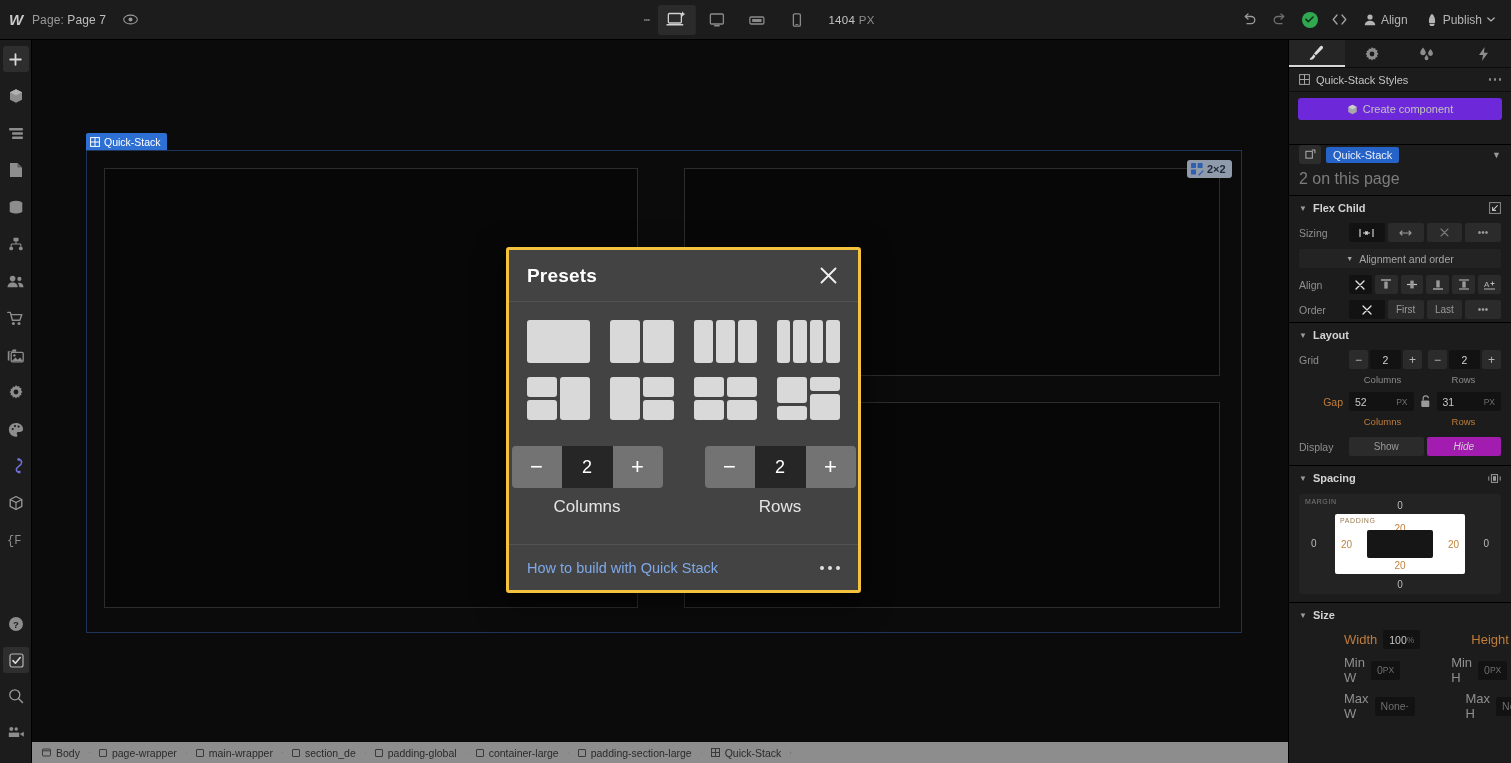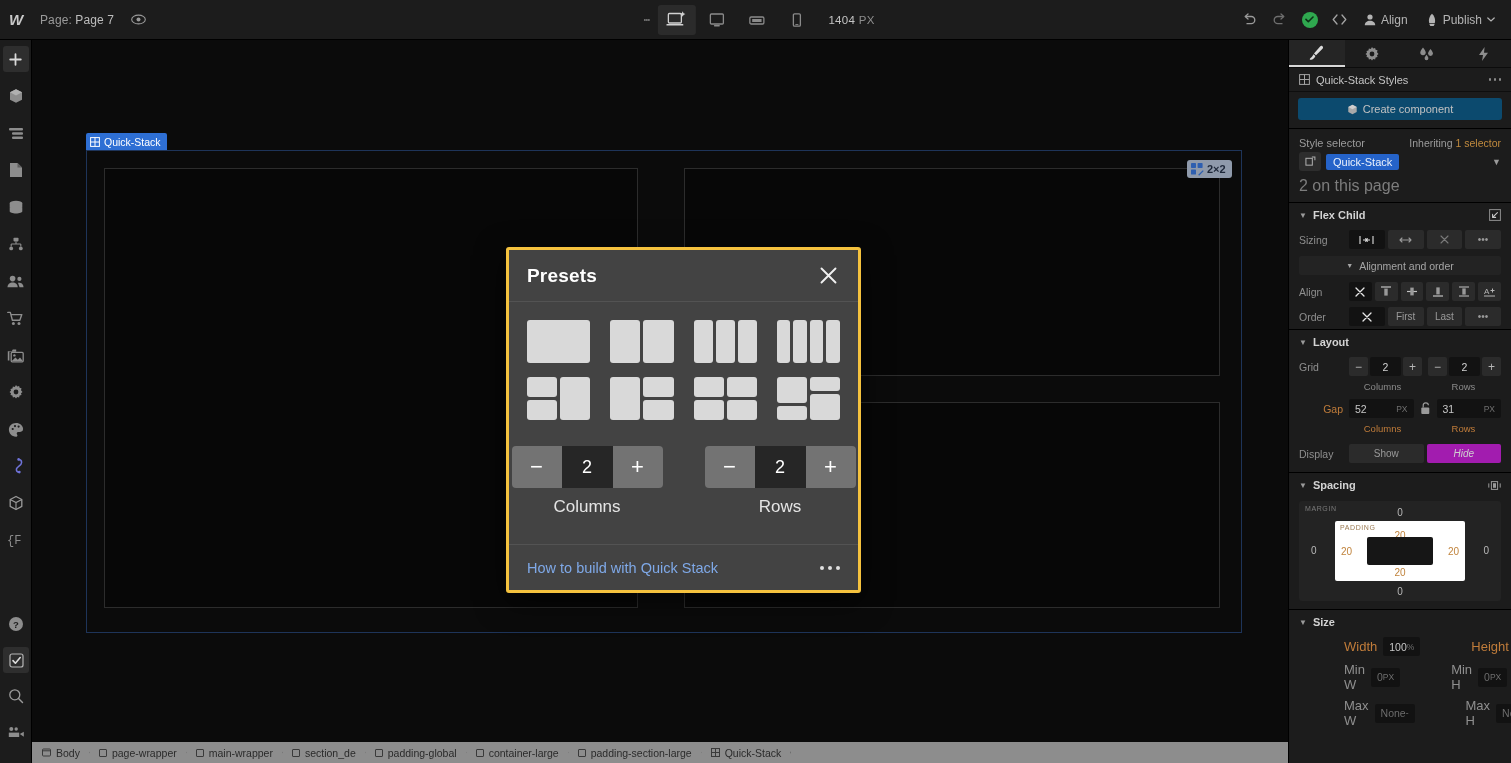--- a/index.html
+++ b/index.html
@@ -15,21 +15,21 @@
   
   #topbar {
     position: absolute; left: 0; top: 0; width: 1511px; height: 40px;
     background: #1c1c1c; border-bottom: 1px solid #000;
     display: flex; align-items: center;
   }
   #wf-logo {
     width: 32px; height: 40px; display: flex; align-items: center; justify-content: center;
     font-weight: bold; font-size: 15px; color: #c9c9c9; font-style: italic;
   }
-  .page-label { margin-left: 8px; font-size: 12px; color: #9a9a9a; letter-spacing: .1px; }
+  .page-label { font-size: 12px; color: #9a9a9a; letter-spacing: .1px; }
   .page-label b { font-weight: normal; color: #bdbdbd; }
   #eye-btn { margin-left: 14px; width: 22px; height: 22px; display:flex; align-items:center; justify-content:center; }
   #topbar-center {
     position: absolute; left: 50%; transform: translateX(-50%);
     display: flex; align-items: center; height: 40px;
   }
   .dots-v { width: 20px; height: 40px; display:flex; align-items:center; justify-content:center; }
   .dots-v span { display:block; width:2px; height:2px; background:#7a7a7a; border-radius:50%; margin:1.4px 0; }
   .bp {
     width: 38px; height: 30px; display:flex; align-items:center; justify-content:center;
@@ -128,21 +128,21 @@
   .ptab { flex:1; display:flex; align-items:center; justify-content:center; }
   .ptab.active { background: #252525; border-bottom: 2px solid #d8d8d8; }
   #panel-styles-row {
     height: 24px; display:flex; align-items:center; gap:6px; padding: 0 10px;
     border-bottom: 1px solid #0e0e0e;
   }
   #panel-styles-row .lbl { font-size: 11px; color: #c4c4c4; flex:1; }
   .hdots { display:flex; gap:2.5px; }
   .hdots span { width: 2.5px; height: 2.5px; background: #8a8a8a; border-radius:50%; }
   #create-comp {
-    margin: 6px 9px 8px 9px; height: 22px; background: #0c4a6e; border-radius: 3px;
+    margin: 6px 9px 24px 9px; height: 22px; background: #6d28d9; border-radius: 3px;
     display:flex; align-items:center; justify-content:center; gap:5px; font-size: 11px; color:#c2c2c2;
   }
   .sec-divider { height:1px; background:#000; margin: 0; }
   .sel-row { display:flex; align-items:center; justify-content:space-between; padding: 8px 10px 3px 10px; }
   .sel-row .k { font-size: 11px; color: #9b9b9b; }
   .sel-row .v { font-size: 10.5px; color: #9b9b9b; }
   .sel-row .v em { font-style: normal; color: #c08a3e; }
   #sel-field { display:flex; align-items:center; gap:5px; padding: 0 10px 2px 10px; }
   #sel-icon { width: 22px; height: 19px; background:#2d2d2d; border-radius:3px; display:flex; align-items:center; justify-content:center;}
   #sel-chip { background:#2563c9; color:#eaf1fc; font-size:11px; border-radius:2px; padding: 2px 7px; }
@@ -629,27 +629,20 @@
   <div id="create-comp">
     <svg width="11" height="11" viewBox="0 0 12 12">
         <path d="M6 .8l4.6 2.4v5.6L6 11.2 1.4 8.8V3.2z" fill="#a9a9a9"></path>
         <path d="M6 .8l4.6 2.4L6 5.6 1.4 3.2z" fill="#cfcfcf"></path>
       </svg>
     <span>Create component</span>
   </div>
 
   <div class="sec-divider"></div>
 
-  <div class="sel-row">
-    <span class="k">Style selector</span>
-    <span class="v">
-      <span>Inheriting</span>
-      <em>1 selector</em>
-    </span>
-  </div>
   <div id="sel-field">
     <div id="sel-icon">
       <svg width="11" height="11" viewBox="0 0 12 12">
           <rect x="1" y="2.5" width="7" height="7.5" fill="none" stroke="#b0b0b0" stroke-width="1.1"></rect>
           <path d="M7.5 1.2h3.3v3.3" fill="none" stroke="#b0b0b0" stroke-width="1.1"></path>
         </svg>
     </div>
     <div id="sel-chip">Quick-Stack</div>
     <span id="sel-caret">▼</span>
   </div>

